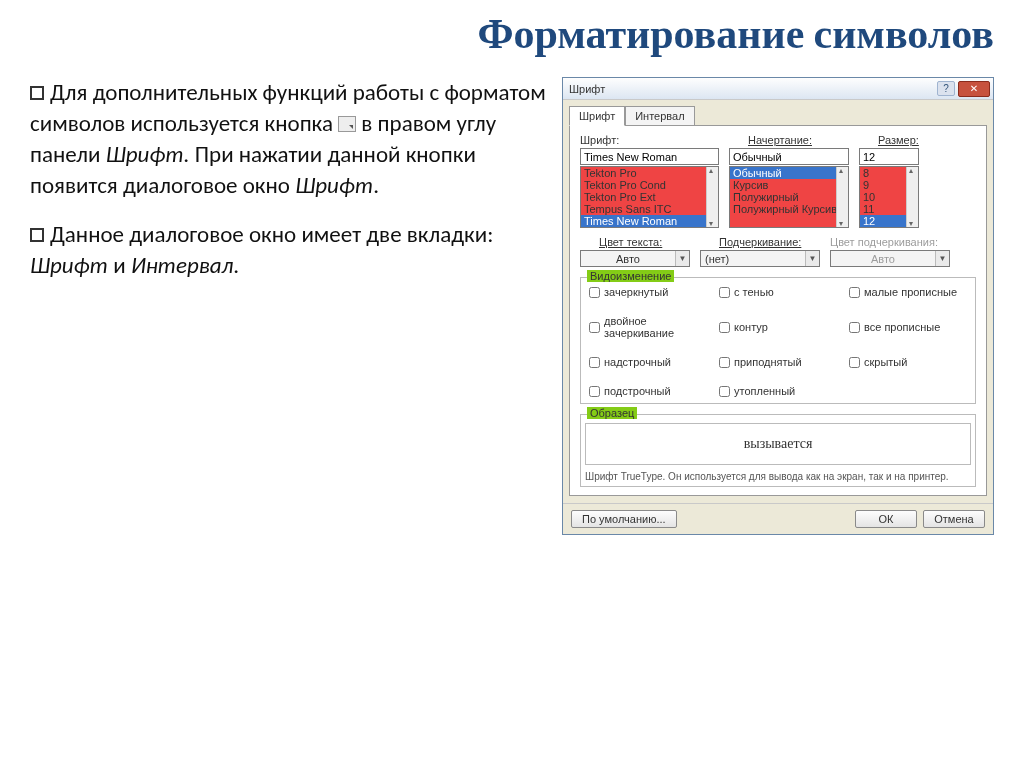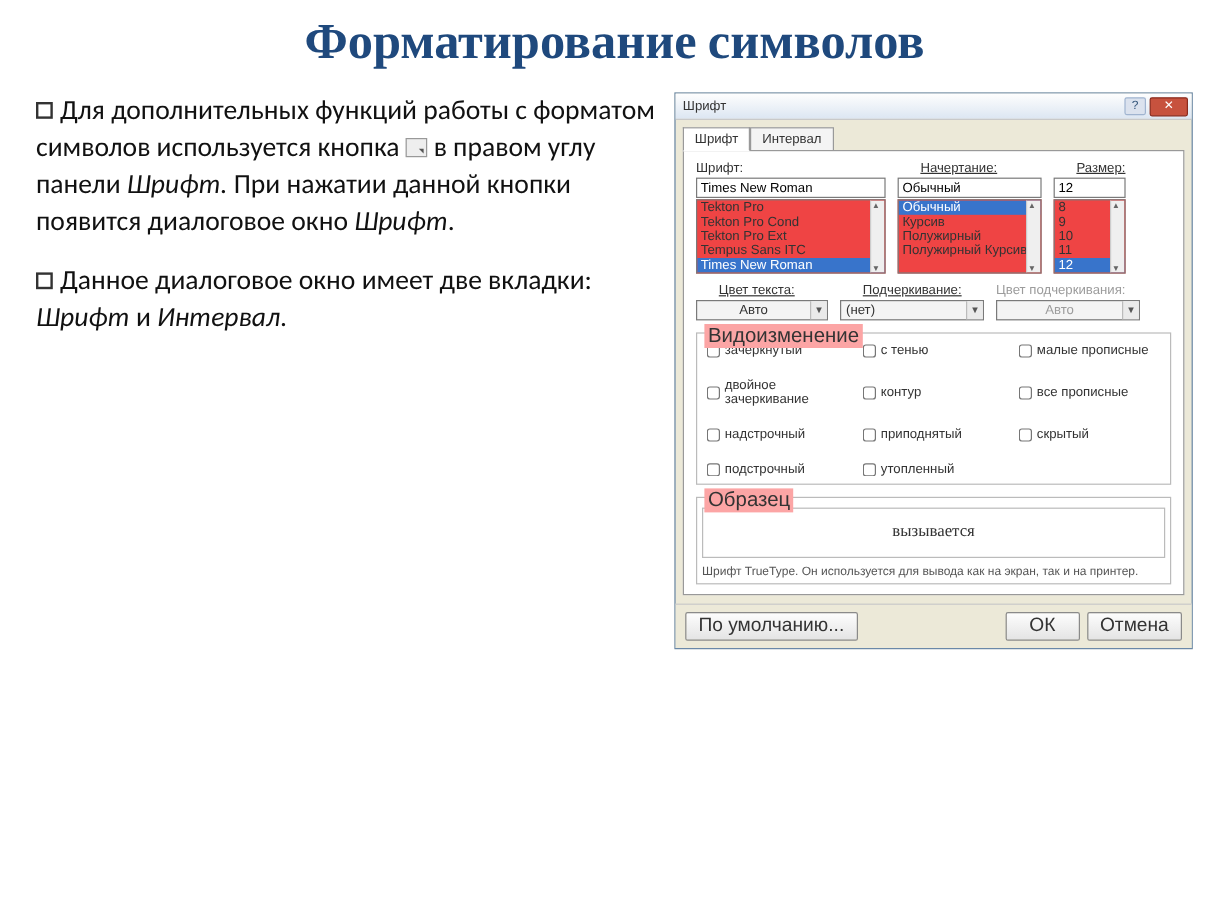--- a/index.html
+++ b/index.html
@@ -1,18 +1,18 @@
 <!DOCTYPE html>
 <html><head>
 <meta charset="utf-8">
 <style>
   * { box-sizing: border-box; margin: 0; padding: 0; }
   body { font-family: Calibri, Arial, sans-serif; background: #fff; width: 1024px; height: 767px; }
   .slide { padding: 10px 30px; position: relative; }
-  .title { text-align: center; color: #1f497d; font-weight: 800; font-size: 42px; font-family: "Segoe UI", Cambria, serif; margin-bottom: 18px; }
+  .title { text-align: right; color: #1f497d; font-weight: 800; font-size: 42px; font-family: "Segoe UI", Cambria, serif; margin-bottom: 18px; }
   .cols { display: flex; }
   .left { width: 520px; font-size: 23px; color: #111; line-height: 1.35; }
   .bullet { margin-bottom: 18px; }
   .sq { display: inline-block; width: 14px; height: 14px; border: 2px solid #333; margin-right: 6px; position: relative; top: 0; }
   .italic { font-style: italic; }
   .btn-icon { display: inline-block; width: 18px; height: 16px; border: 1px solid #999; background: #eee; position: relative; top: 1px; }
   .btn-icon::after { content: ""; position: absolute; right: 2px; bottom: 2px; width: 0; height: 0; border-top: 4px solid #555; border-left: 4px solid transparent; }
   .right { flex: 1; padding-left: 14px; }
   .dialog { width: 432px; border: 1px solid #6a88a8; background: #ece9d8; font-family: Tahoma, Arial, sans-serif; font-size: 11px; color: #333; }
   .titlebar { height: 22px; background: linear-gradient(to bottom, #fefefe, #dce6f2); display: flex; align-items: center; border-bottom: 1px solid #c9c9c9; }
@@ -34,28 +34,28 @@
   .listbox .item.sel { background: #3874cb; color: #fff; }
   .listbox .sb { position: absolute; right: 0; top: 0; bottom: 0; width: 12px; background: #efefef; border-left: 1px solid #ccc; }
   .listbox .sb::before, .listbox .sb::after { content: "▴"; font-size: 8px; position: absolute; left: 2px; color: #666; }
   .listbox .sb::before { top: -1px; }
   .listbox .sb::after { content: "▾"; bottom: -1px; }
   .combo { border: 1px solid #7a7a7a; height: 17px; display: flex; align-items: center; background: #f4f4f4; }
   .combo span { flex: 1; padding: 0 4px; font-size: 11px; text-align: center; }
   .combo .dd { width: 14px; text-align: center; background: #eaeaea; border-left: 1px solid #bbb; font-size: 8px; color: #555; line-height: 15px; }
   .combo.disabled { color: #9c9c9c; }
   .groupbox { border: 1px solid #bbb; margin-top: 10px; padding: 8px 8px 6px 8px; position: relative; }
-  .groupbox .gtitle { position: absolute; top: -8px; left: 6px; background: #fca5a5; padding: 0 3px; font-size: 17px; color: #333; }
+  .groupbox .gtitle { position: absolute; top: -8px; left: 6px; background: #84cc16; padding: 0 3px; font-size: 11px; color: #333; }
   .checks { display: grid; grid-template-columns: 1fr 1fr 1fr; gap: 17px 12px; font-size: 11px; }
   .chk { display: flex; align-items: center; }
   .chk input { margin-right: 4px; width: 11px; height: 11px; }
   .sample { border: 1px solid #bbb; height: 42px; margin-top: 10px; display: flex; align-items: center; justify-content: center; font-family: "Times New Roman", serif; font-size: 14px; }
   .hint { font-size: 10px; color: #555; margin-top: 6px; }
   .btnrow { display: flex; padding: 6px 8px; border-top: 1px solid #c9c9c9; background: #ece9d8; }
-  .dlgbtn { border: 1px solid #8a8a8a; background: linear-gradient(#fdfdfd,#e4e4e4); padding: 2px 10px; font-size: 16px; border-radius: 2px; min-width: 62px; text-align: center; }
+  .dlgbtn { border: 1px solid #8a8a8a; background: linear-gradient(#fdfdfd,#e4e4e4); padding: 2px 10px; font-size: 11px; border-radius: 2px; min-width: 62px; text-align: center; }
   .dlgbtn + .dlgbtn { margin-left: 6px; }
   .spacer { flex: 1; }
   .disabled-lbl { color: #9c9c9c; }
 </style>
 </head>
 <body>
 
 <div class="slide">
   <h1 class="title">Форматирование символов</h1>
   <div class="cols">
@@ -76,21 +76,21 @@
             <div class="tb-help">?</div>
             <div class="tb-close">✕</div>
           </div>
         </div>
         <div class="tabs">
           <div class="tab active">Шрифт</div>
           <div class="tab">Интервал</div>
         </div>
         <div class="panel">
           <div class="row">
-            <div class="field" style="width:158px">
+            <div class="field" style="width:139px">
               <span class="lbl">Шрифт:</span>
               <input class="input" value="Times New Roman" style="">
               <div class="listbox">
                 <div class="item">Tekton Pro</div>
                 <div class="item">Tekton Pro Cond</div>
                 <div class="item">Tekton Pro Ext</div>
                 <div class="item">Tempus Sans ITC</div>
                 <div class="item sel">Times New Roman</div>
                 <div class="sb"></div>
               </div>

